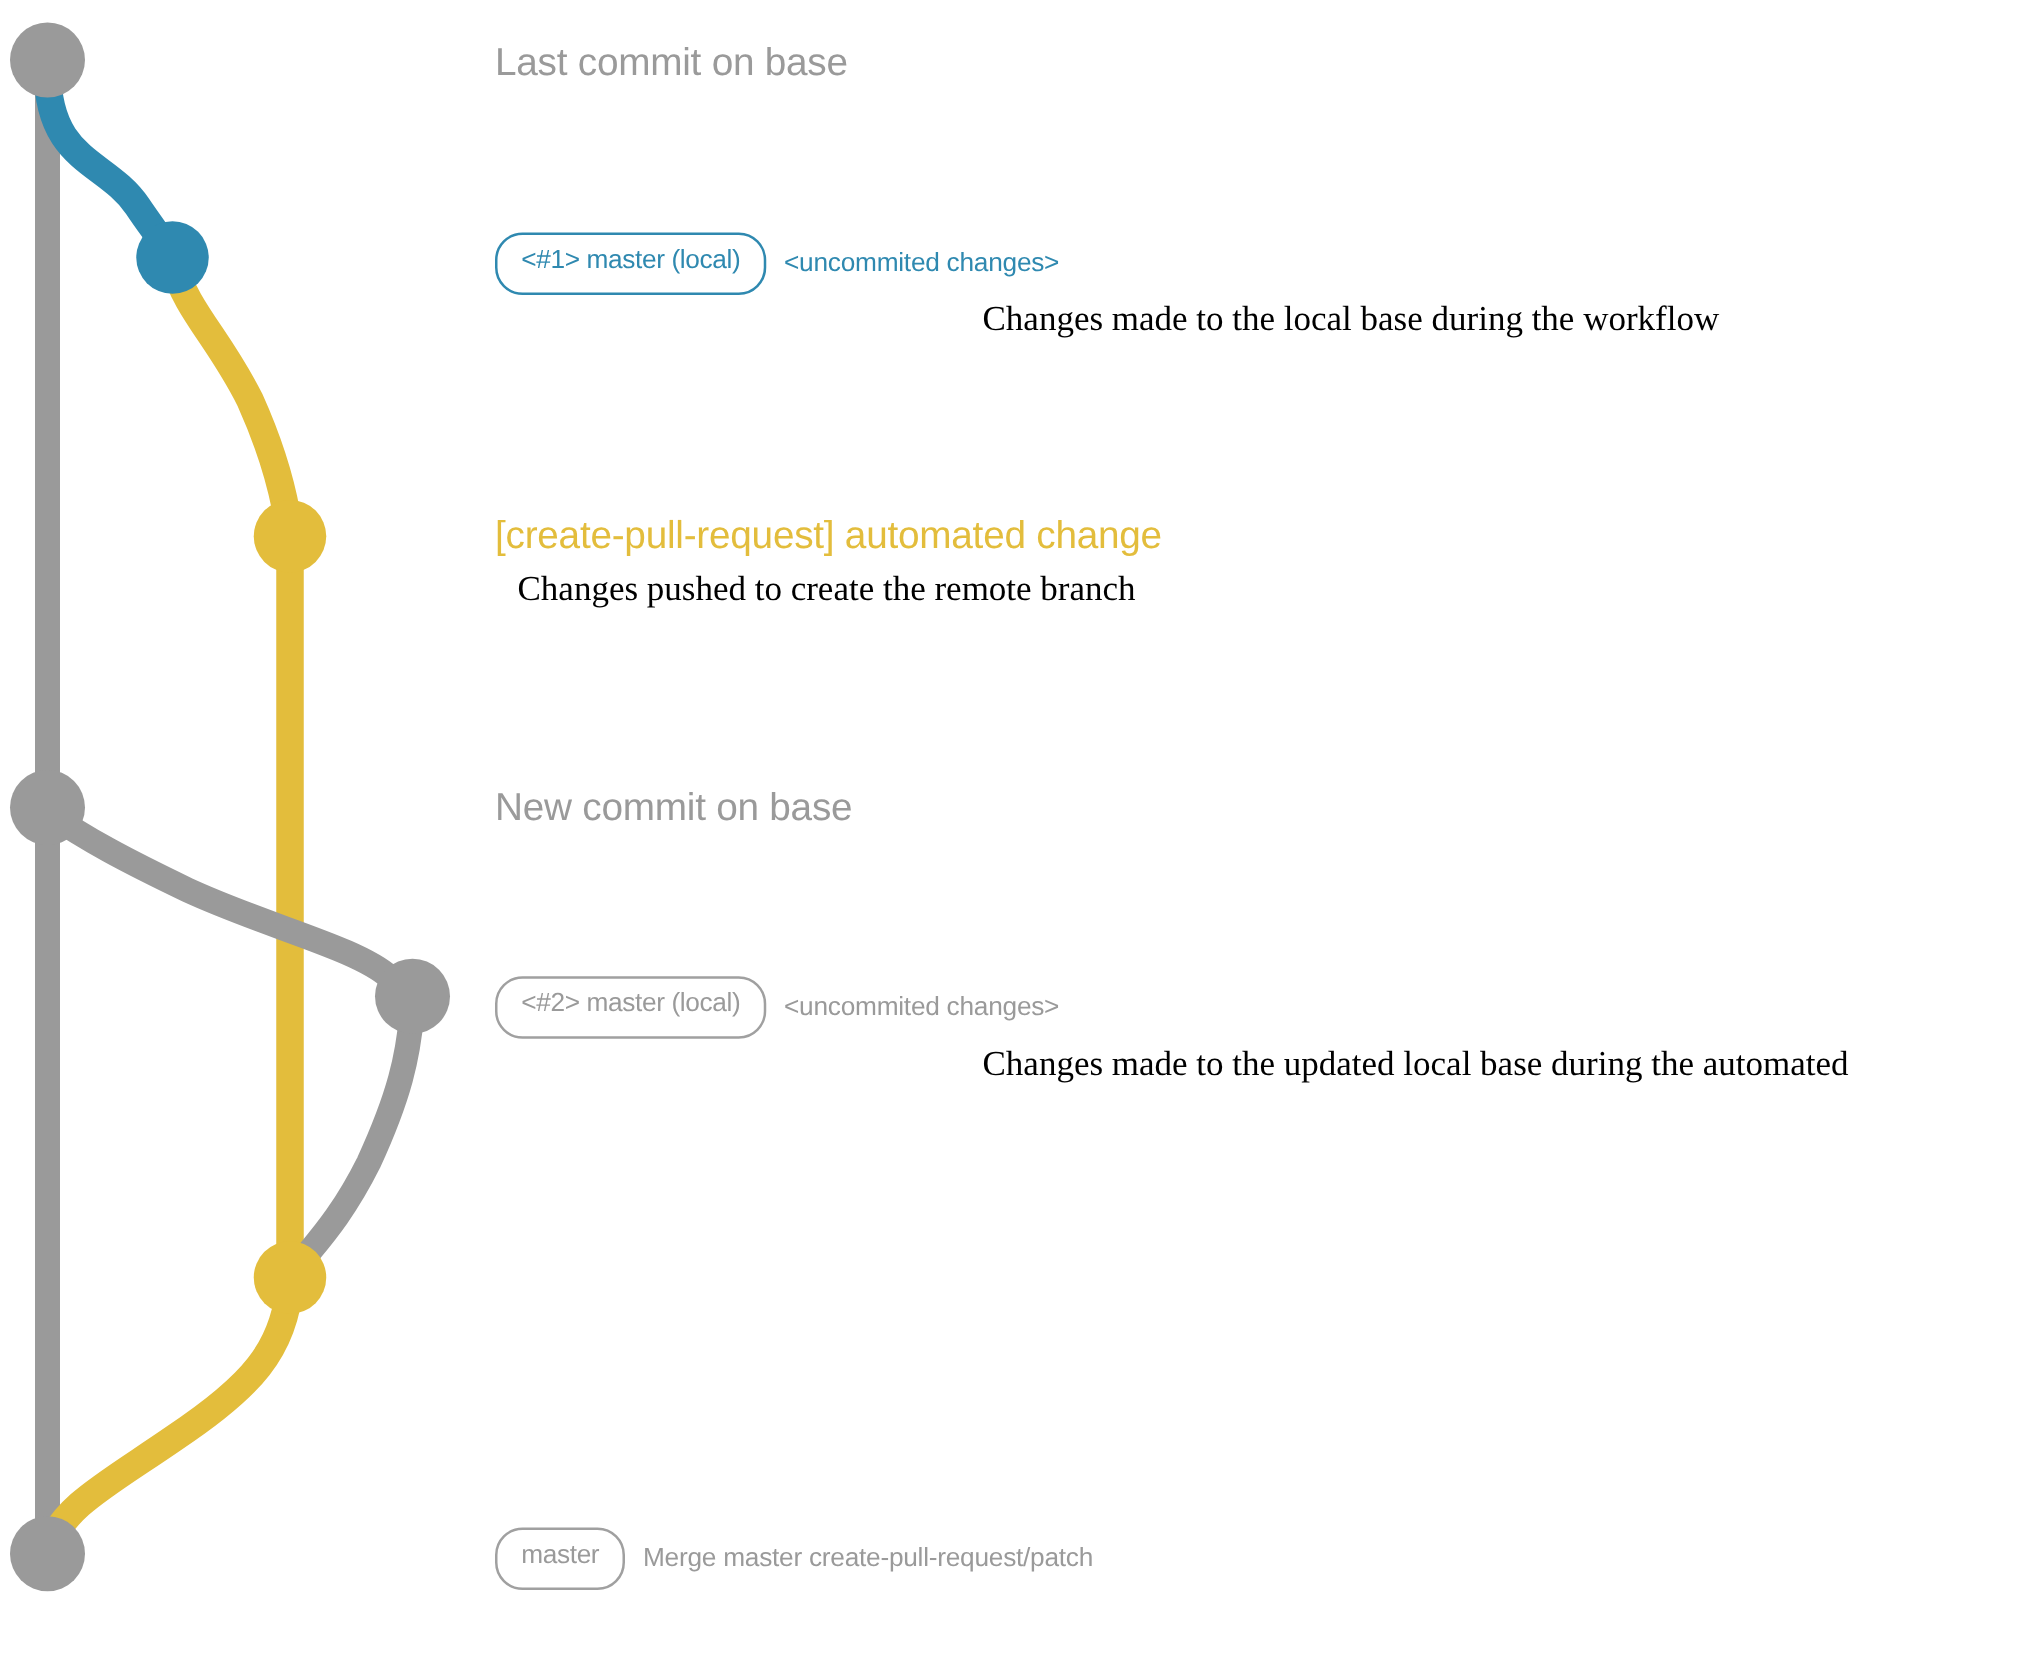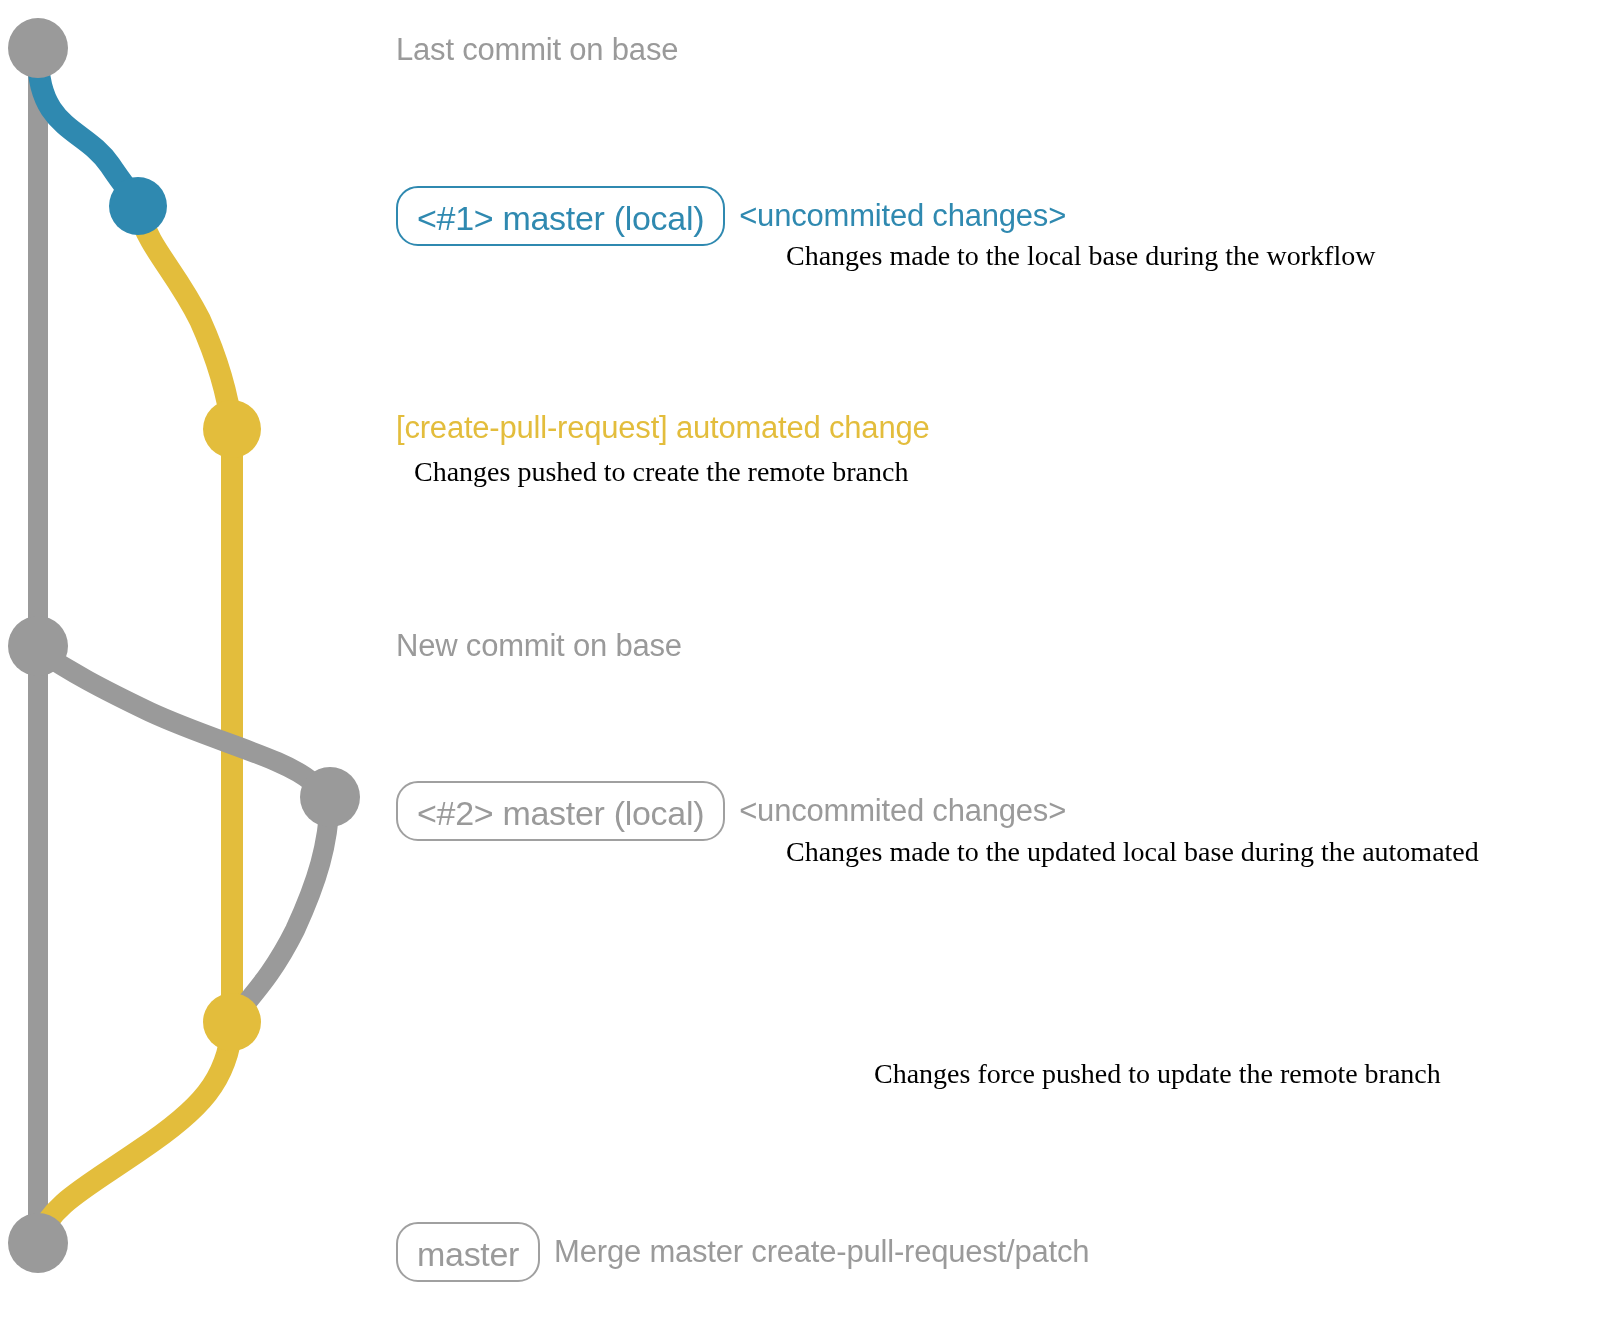--- a/index.html
+++ b/index.html
@@ -32,37 +32,37 @@
     font-family: "Liberation Sans", sans-serif;
     font-size: 31px;
     line-height: 36px;
     white-space: nowrap;
     letter-spacing: -0.2px;
   }
   .badge {
     display: inline-block;
     border: 2px solid #9a9a9a;
     border-radius: 22px;
-    padding: 13px 19px 9px 19px;
+    padding: 3px 19px 9px 19px;
     font-family: "Liberation Sans", sans-serif;
-    font-size: 34px;
+    font-size: 21px;
     line-height: 34px;
     white-space: nowrap;
     letter-spacing: -0.3px;
     vertical-align: middle;
     box-sizing: border-box;
   }
   .badge.blue { border-color: #2f89b0; color: #2f89b0; }
   .badge.gray { border-color: #a0a0a0; color: #9a9a9a; }
   .badge.yellow { border-color: #e3bd3c; color: #e3bd3c; }
 
   .subject {
     display: inline-block;
     font-family: "Liberation Sans", sans-serif;
-    font-size: 31px;
+    font-size: 21px;
     line-height: 34px;
     white-space: nowrap;
     letter-spacing: -0.2px;
     vertical-align: middle;
     margin-left: 14px;
   }
   .subject.blue { color: #2f89b0; }
   .subject.gray { color: #9a9a9a; }
   .subject.yellow { color: #e3bd3c; }
 
@@ -124,21 +124,20 @@
     <div class="headline" style="color:#9a9a9a;">New commit on base</div>
   </div>
 
   <div class="row" style="top:781px;">
     <div class="badge-line">
       <span class="badge gray">&lt;#2&gt; master (local)</span><span class="subject gray">&lt;uncommited changes&gt;</span>
     </div>
   </div>
   <div class="desc" style="left:786px; top:836px;">Changes made to the updated local base during the automated</div>
 
-  <div class="desc" style="left:874px; top:1058px;">Changes force pushed to update the remote branch</div>
 
   <div class="row" style="top:1222px;">
     <div class="badge-line">
       <span class="badge gray">master</span><span class="subject gray">Merge master create-pull-request/patch</span>
     </div>
   </div>
 
 </div>
 
 </body></html>

